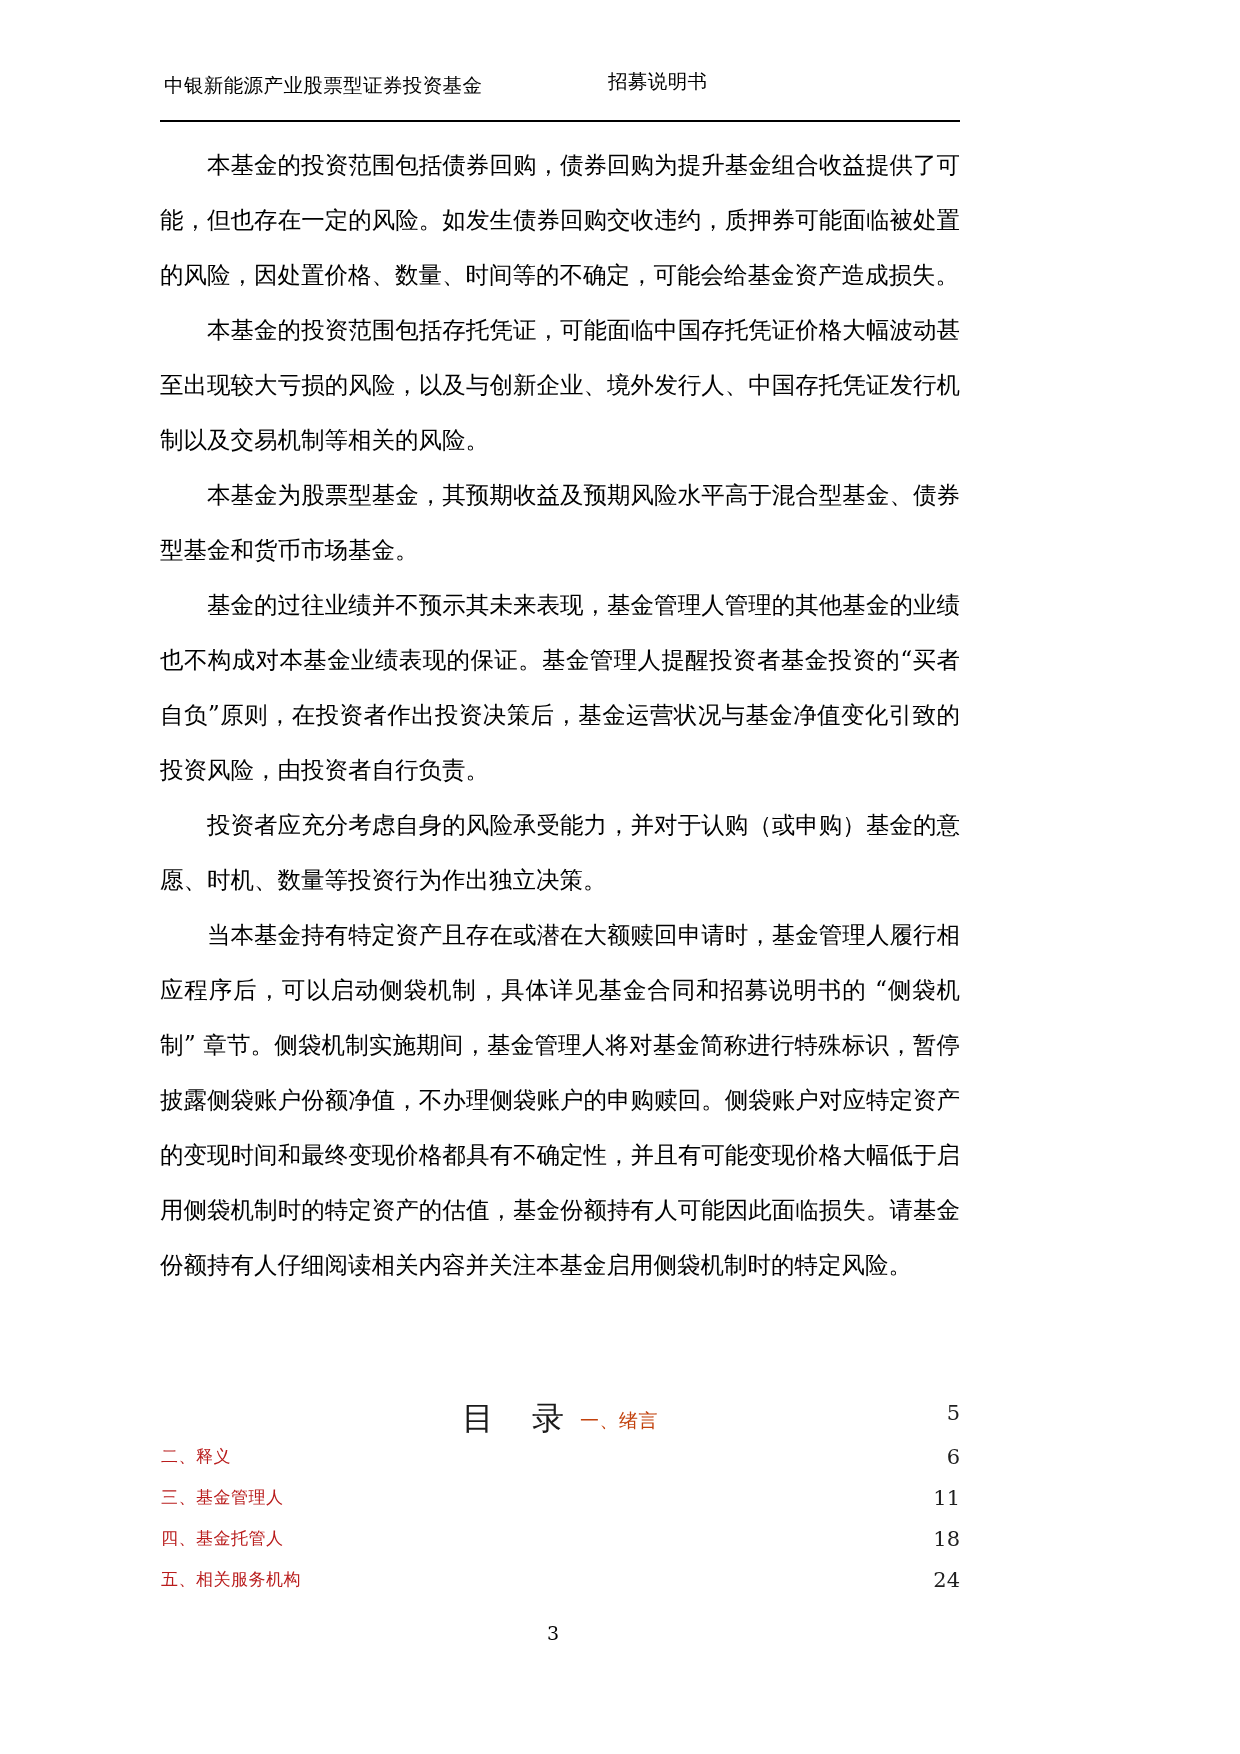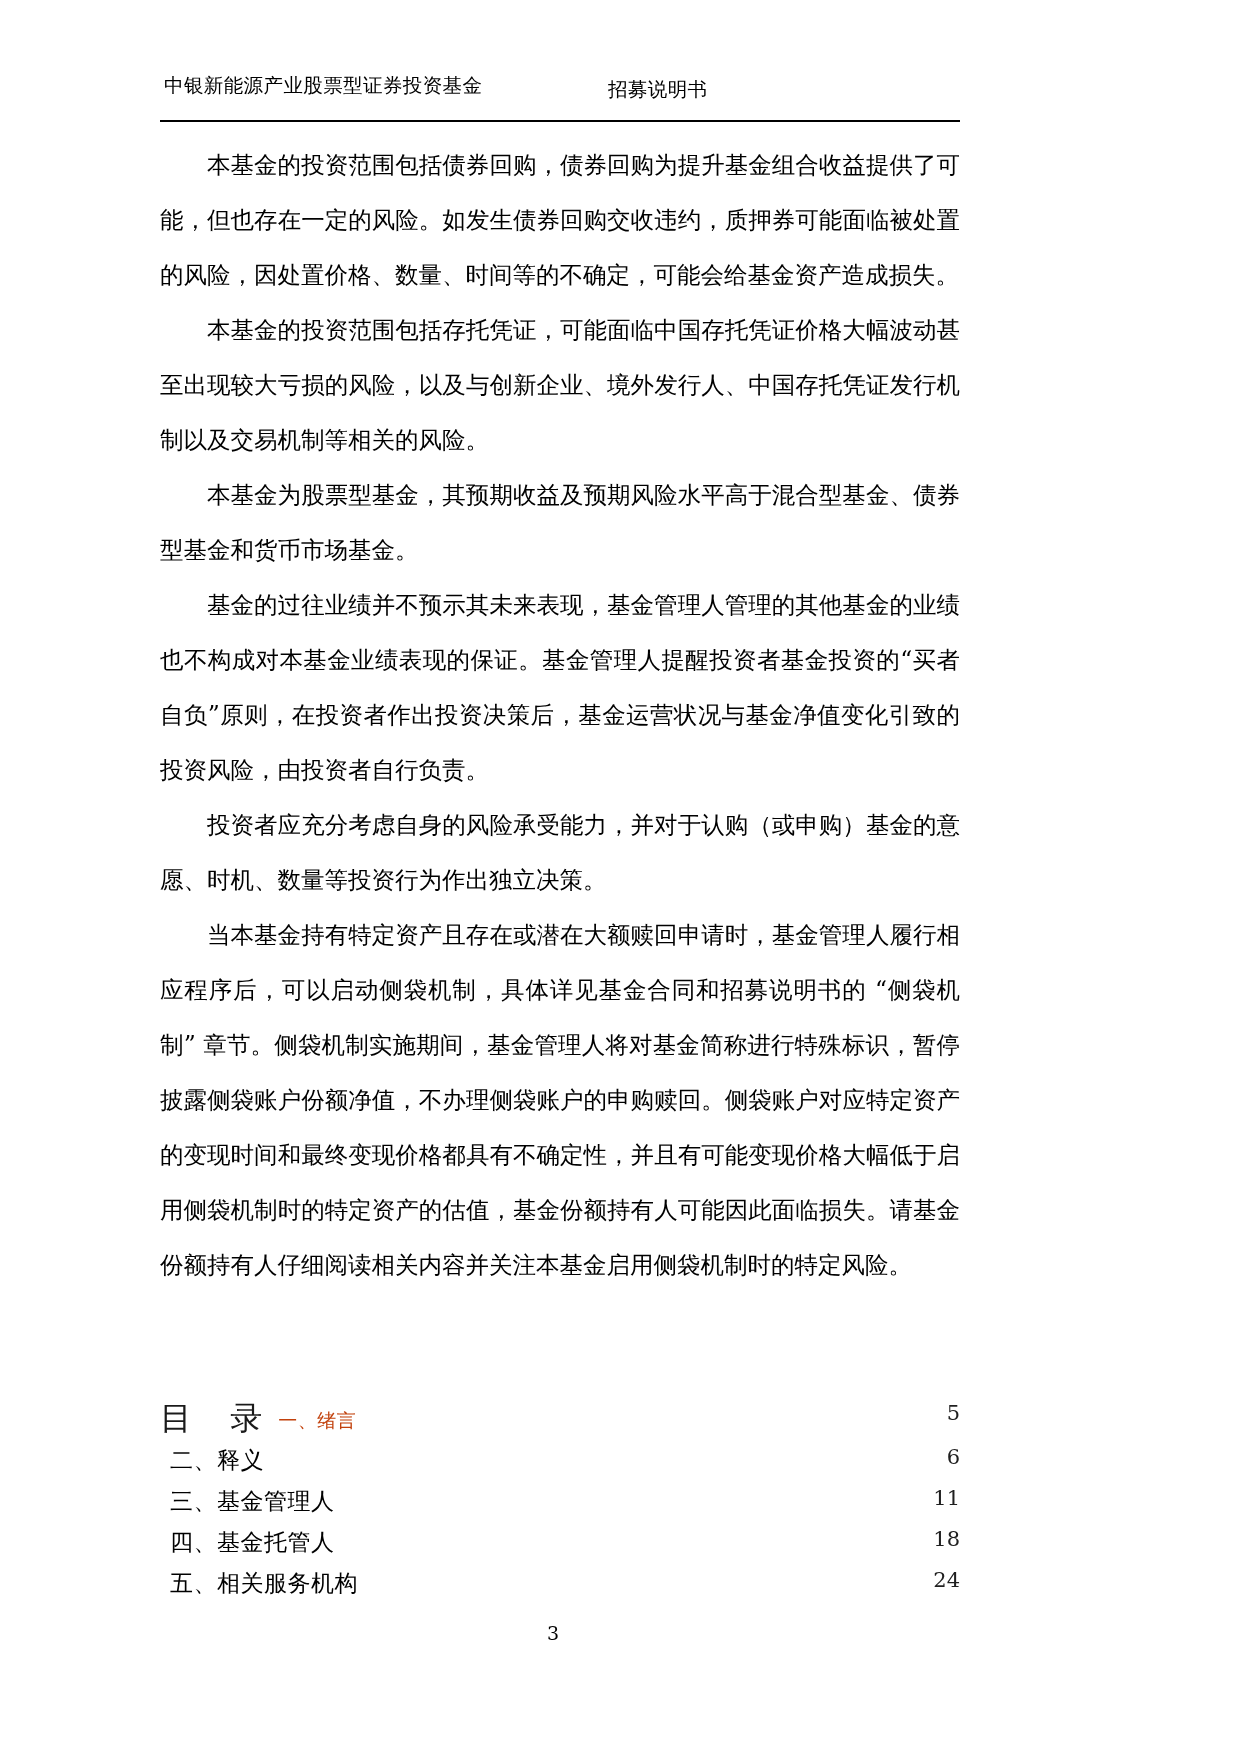--- a/index.html
+++ b/index.html
@@ -39,21 +39,21 @@
     left: 4px;
     top: 4px;
     font-size: 19.5px;
     letter-spacing: 0.4px;
     font-family: "DejaVu Serif", "Liberation Serif", serif;
     white-space: nowrap;
   }
   .header-right {
     position: absolute;
     left: 448px;
-    top: 8px;
+    top: 0;
     font-size: 19.5px;
     letter-spacing: 0.4px;
     white-space: nowrap;
   }
 
   
   .body-area {
     margin-top: 16px;
   }
   p.para {
@@ -73,38 +73,39 @@
 
   
   .toc {
     margin-top: 104px;
   }
   .toc-firstline {
     display: flex;
     align-items: baseline;
     height: 48px;
     position: relative;
+    justify-content: center;
   }
   .toc-title {
     font-size: 32px;
     letter-spacing: 14px;
     white-space: nowrap;
     color: #1a1a1a;
   }
   .toc-row {
     position: relative;
     height: 41px;
     display: block;
   }
   .toc-row .toc-label {
     position: absolute;
-    left: 10px;
+    left: 1px;
     top: 0;
-    font-size: 23px;
-    color: #000000;
+    font-size: 17px;
+    color: #b91c1c;
     letter-spacing: 0.5px;
     white-space: nowrap;
   }
   .toc-firstline .toc-label-inline {
     font-size: 19px;
     color: #c2410c;
     letter-spacing: 0.5px;
     white-space: nowrap;
     margin-left: 2px;
     position: relative;

